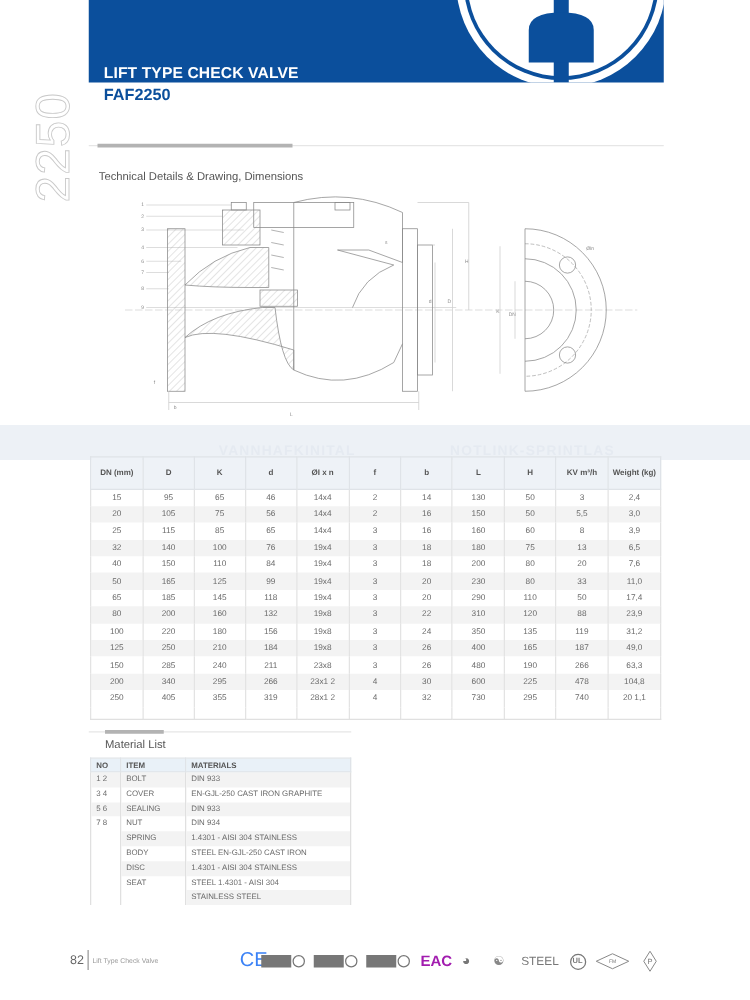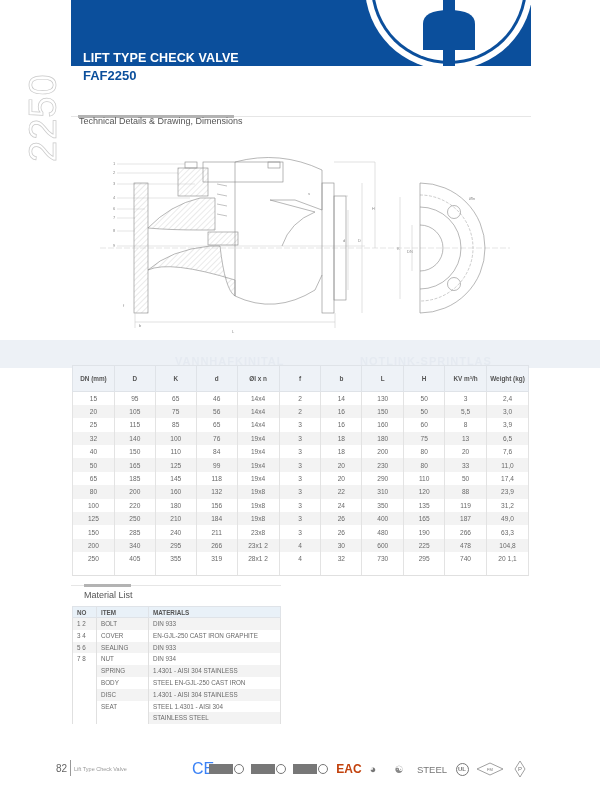--- a/index.html
+++ b/index.html
@@ -55,21 +55,21 @@
     <rect x="80" y="0" width="12" height="166" fill="#0b4f9c"></rect>
     <path d="M60 150 L60 124 Q60 110 86 110 Q112 110 112 124 L112 150 Z" fill="#0b4f9c"></path>
   </svg>
 </div>
 <div class="hdr-title">LIFT TYPE CHECK VALVE</div>
 <div class="hdr-code">FAF2250</div>
 <div class="side-code">2250</div>
 
 <div class="sec-rule" style="left:71px;top:116px;width:460px;"></div>
 <div class="sec-rule-accent" style="left:78px;top:115px;width:156px;"></div>
-<div class="sec-title" style="left:79px;top:116px;">Technical Details &amp; Drawing, Dimensions</div>
+<div class="sec-title" style="left:79px;top:136px;">Technical Details &amp; Drawing, Dimensions</div>
 
 <svg class="drawing" viewBox="0 0 410 190" fill="none" stroke="#888" stroke-width="0.6">
   <defs>
     <pattern id="hatch" width="4" height="4" patternUnits="userSpaceOnUse" patternTransform="rotate(45)">
       <line x1="0" y1="0" x2="0" y2="4" stroke="#aaa" stroke-width="0.5"></line>
     </pattern>
   </defs>
 
   <g font-size="4" fill="#888" stroke="none" font-family="Liberation Sans, sans-serif">
     <text x="13" y="15">1</text>
@@ -412,21 +412,21 @@
     <span style="display:inline-block;width:10px;height:10px;border:1.5px solid #777;border-radius:50%;margin-left:1px;"></span>
 </div>
 <div class="cert" style="left:249px;width:38px;">
   <span style="display:inline-block;width:24px;height:10px;background:#777;"></span>
     <span style="display:inline-block;width:10px;height:10px;border:1.5px solid #777;border-radius:50%;margin-left:1px;"></span>
 </div>
 <div class="cert" style="left:291px;width:38px;">
   <span style="display:inline-block;width:24px;height:10px;background:#777;"></span>
     <span style="display:inline-block;width:10px;height:10px;border:1.5px solid #777;border-radius:50%;margin-left:1px;"></span>
 </div>
-<div class="cert" style="left:338px;width:22px;font-size:12px;font-weight:bold;color:#c2410c;">EAC</div>
+<div class="cert" style="left:338px;width:22px;font-size:12px;font-weight:bold;color:#a21caf;">EAC</div>
 <div class="cert" style="left:362px;width:22px;font-size:11px;font-weight:bold;color:#777;">◕</div>
 <div class="cert" style="left:388px;width:22px;font-size:10px;color:#888;">☯</div>
 <div class="cert" style="left:413px;width:38px;font-size:9.5px;color:#777;">STEEL</div>
 <div class="cert" style="left:453px;width:18px;">
   <span style="display:inline-block;width:13px;height:13px;border:1.5px solid #777;border-radius:50%;font-size:6px;line-height:10px;text-align:center;font-weight:bold;">UL</span>
 </div>
 <div class="cert" style="left:475px;width:30px;">
   <svg width="28" height="14" viewBox="0 0 28 14">
       <path d="M1 7 L14 1 L27 7 L14 13 Z" fill="none" stroke="#888" stroke-width="0.8"></path>
       <text x="14" y="8.5" font-size="4" text-anchor="middle" fill="#777" font-family="Liberation Sans, sans-serif">FM</text>

